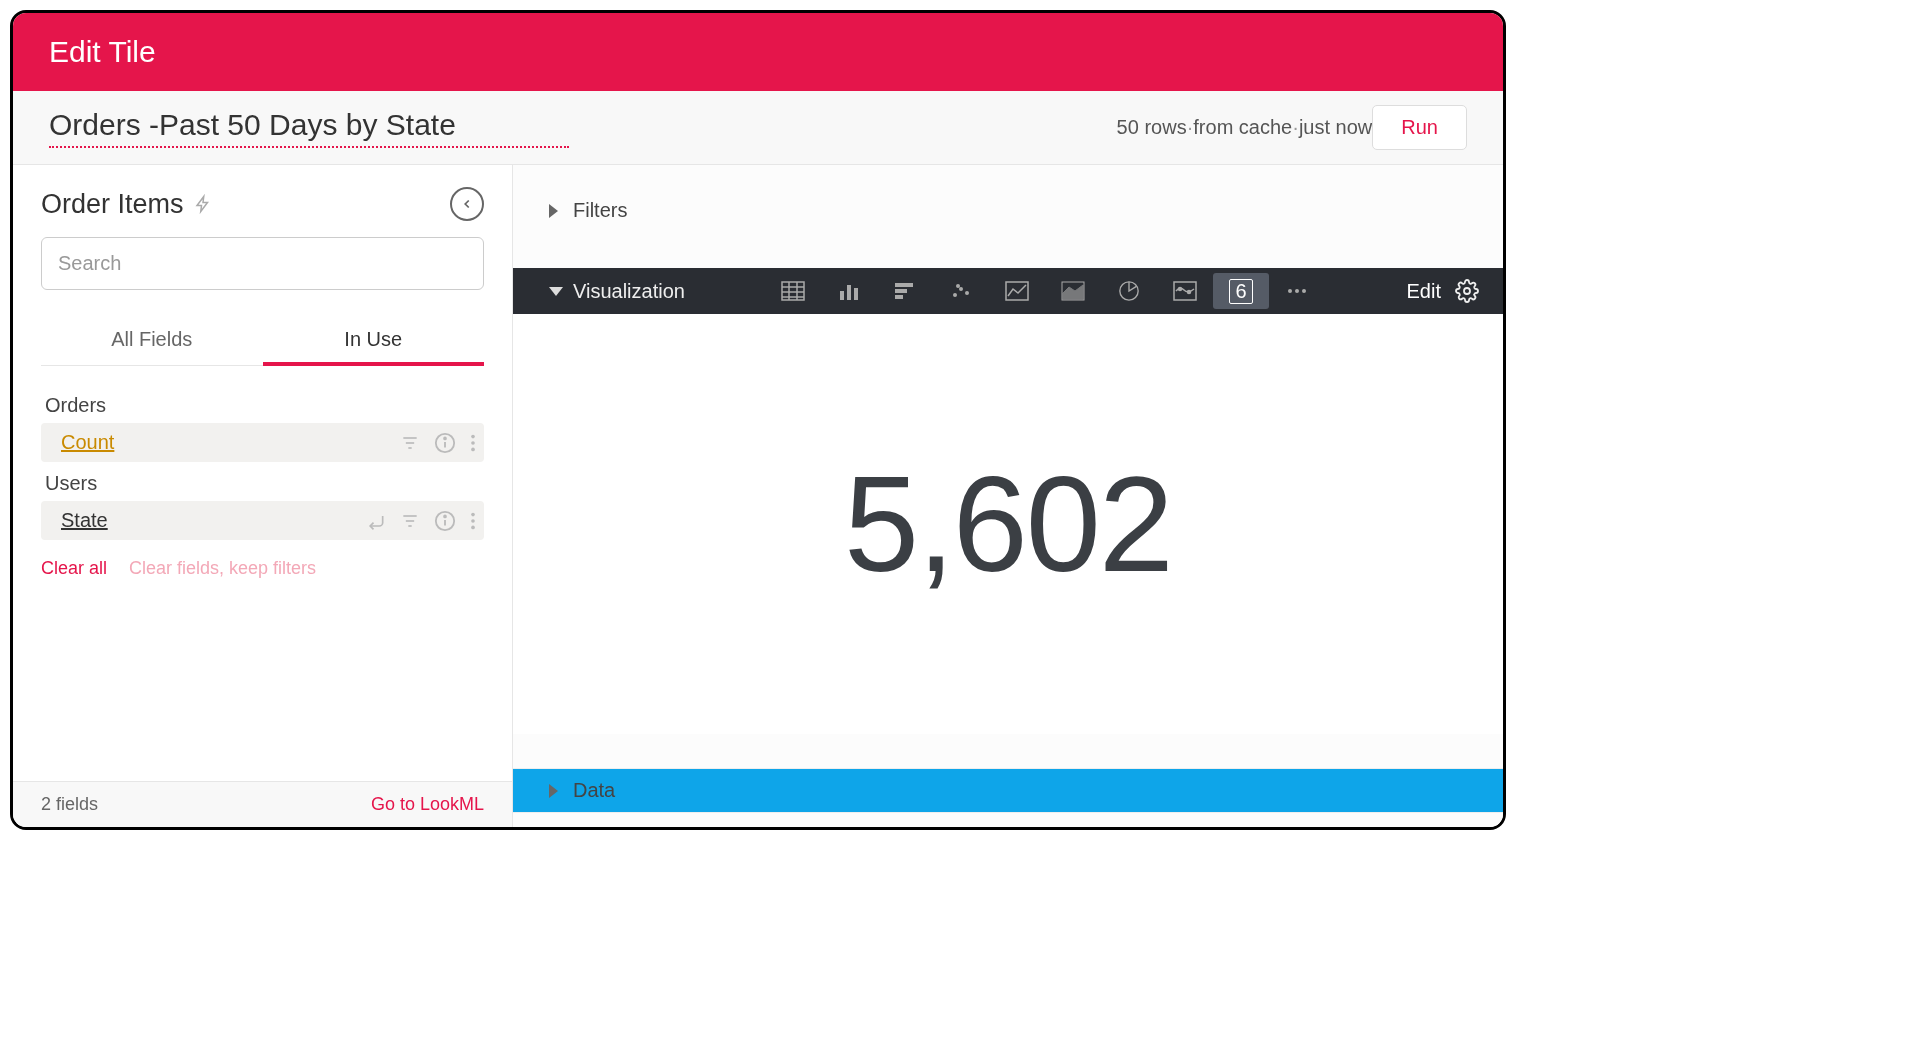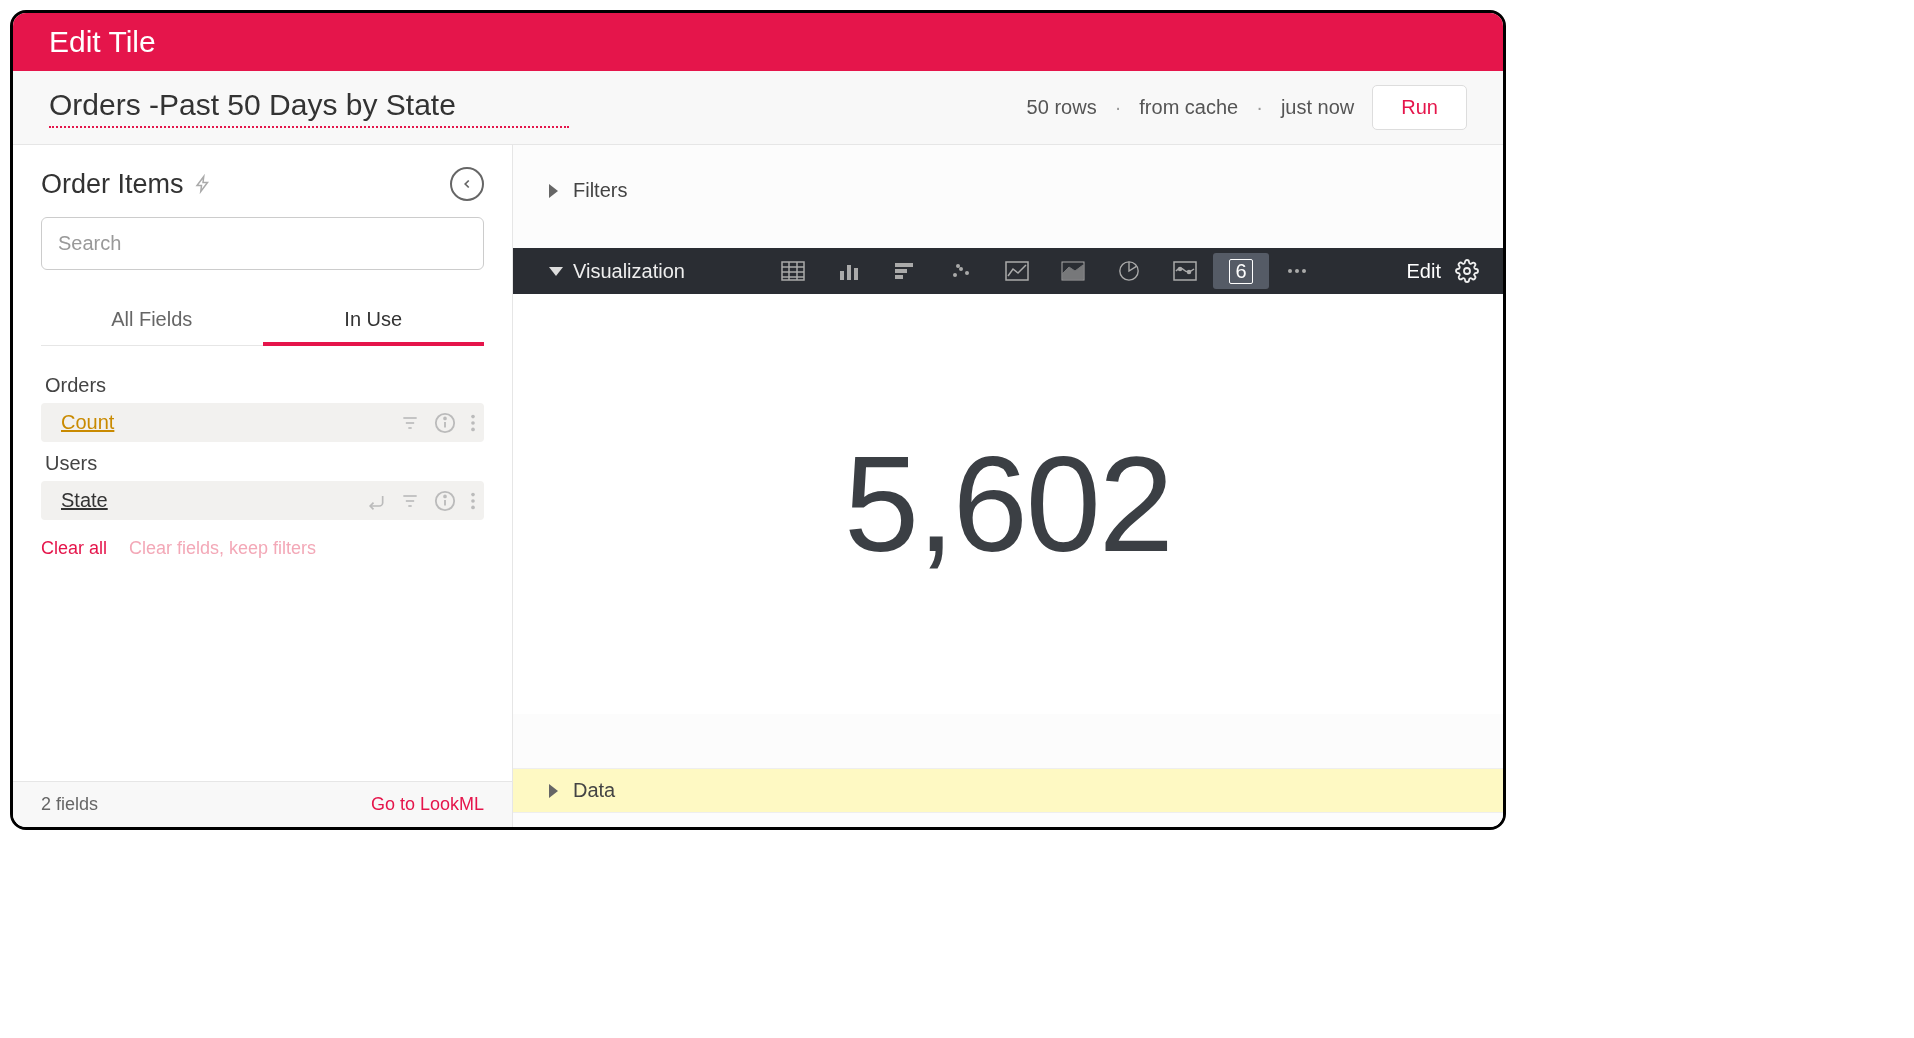--- a/index.html
+++ b/index.html
@@ -16,21 +16,21 @@
     margin: 10px;
   }
   
   .header {
     background: #e5154b;
     color: #fff;
     display: flex;
     align-items: center;
     justify-content: space-between;
     padding: 18px 36px;
-    height: 58px;
+    height: 78px;
   }
   .header-title { font-size: 30px; font-weight: 400; }
   .header-actions { display: flex; align-items: center; gap: 32px; }
   .header-link { color: #fff; font-size: 22px; font-weight: 500; cursor: pointer; }
   .save-btn {
     background: rgba(255,255,255,0.35);
     color: rgba(255,255,255,0.85);
     border: none;
     padding: 10px 28px;
     font-size: 22px;
@@ -48,21 +48,21 @@
     height: 74px;
   }
   .tile-title {
     font-size: 30px;
     color: #333;
     font-weight: 400;
     border-bottom: 2px dotted #e5154b;
     padding-bottom: 4px;
     min-width: 520px;
   }
-  .subheader-right { display: flex; align-items: center; gap: 18px; color: #555; font-size: 20px; }
+  .subheader-right { display: flex; align-items: center; color: #555; font-size: 20px; }
   .dot-sep { color: #999; }
   .run-btn {
     background: #fff;
     border: 1px solid #ddd;
     color: #e5154b;
     font-size: 20px;
     font-weight: 500;
     padding: 10px 28px;
     border-radius: 5px;
     cursor: pointer;
@@ -162,21 +162,21 @@
     margin: 0 0 14px 0;
   }
   .panel-header {
     display: flex;
     align-items: center;
     padding: 10px 24px 10px 60px;
     font-size: 20px;
     color: #444;
     cursor: pointer;
     position: relative;
-    background: #fef9c3;
+    background: #0ea5e9;
     border-top: 1px solid #eee;
     border-bottom: 1px solid #eee;
   }
   .panel-header .tri {
     position: absolute;
     left: 36px;
     width: 0; height: 0;
     border-top: 7px solid transparent;
     border-bottom: 7px solid transparent;
     border-left: 9px solid #666;

